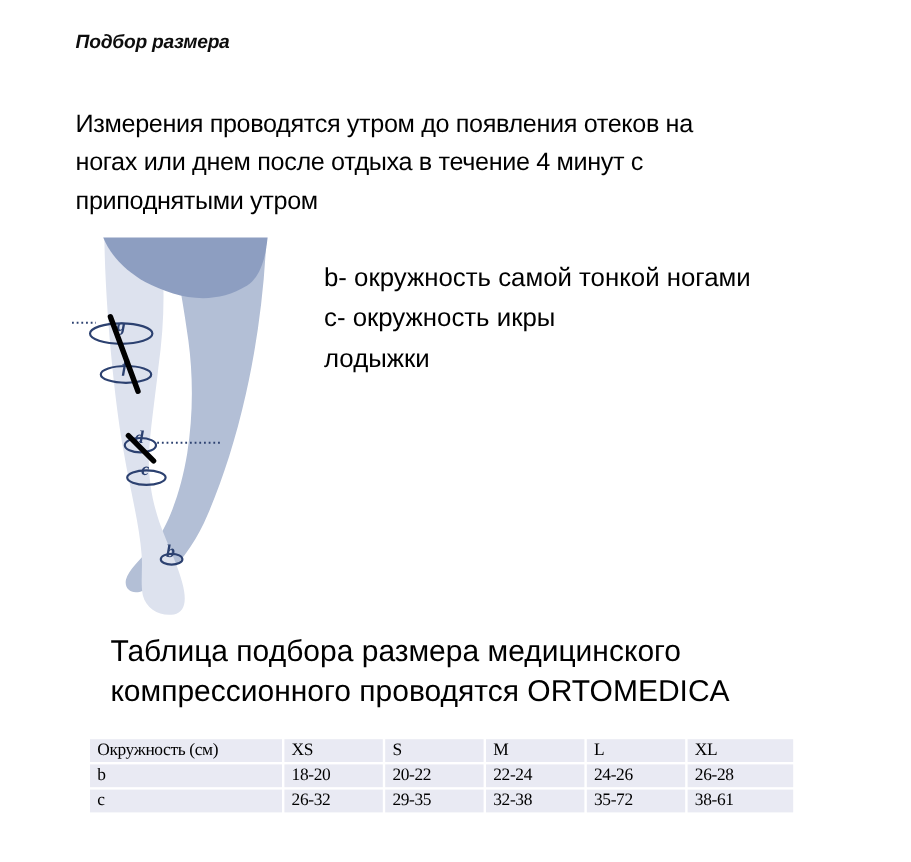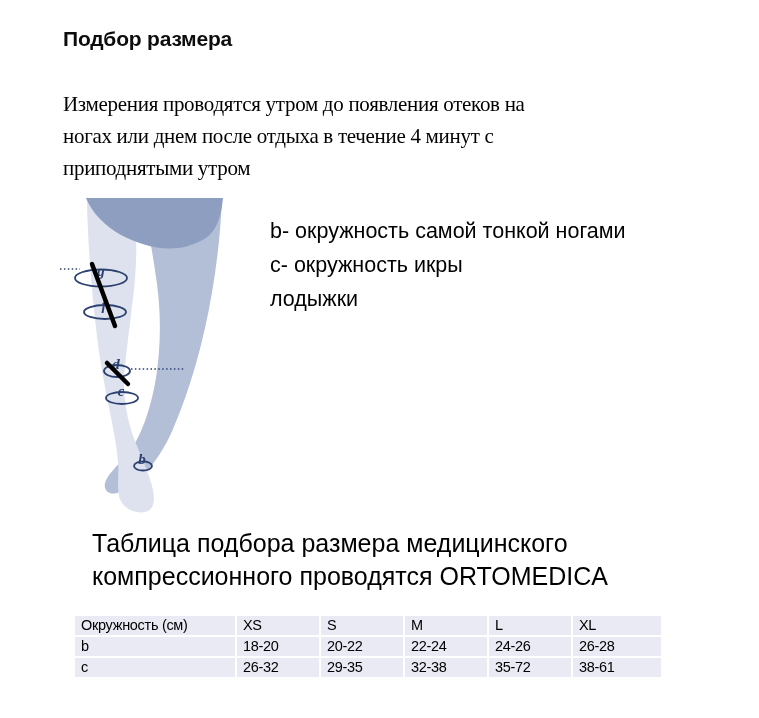--- a/index.html
+++ b/index.html
@@ -10,34 +10,34 @@
     height: 718px;
     background: #ffffff;
     font-family: "Liberation Sans", sans-serif;
     color: #000000;
     overflow: hidden;
   }
   .page-title {
     position: absolute;
     left: 63px;
     top: 27px;
-    font-size: 21px;
+    font-size: 16px;
     font-weight: bold;
     letter-spacing: -0.2px;
     color: #0d0d0d;
+    font-style: italic;
   }
   .intro-text {
     position: absolute;
     left: 63px;
     top: 88px;
     font-size: 21px;
     line-height: 32px;
     letter-spacing: -0.3px;
     color: #000000;
-    font-family: Liberation Serif, serif;
   }
   .leg-figure {
     position: absolute;
     left: 58px;
     top: 196px;
     width: 175px;
     height: 325px;
   }
   .legend-text {
     position: absolute;
@@ -57,20 +57,21 @@
   }
   .size-table {
     position: absolute;
     left: 75px;
     top: 616px;
     display: grid;
     grid-template-columns: 160px 82px 82px 82px 82px 88px;
     gap: 2px;
     font-size: 14.5px;
     letter-spacing: -0.3px;
+    font-family: Liberation Serif, serif;
   }
   .size-table .cell {
     background: #e9eaf3;
     height: 19px;
     line-height: 19px;
     padding-left: 6px;
     white-space: nowrap;
     overflow: hidden;
   }
 </style>

